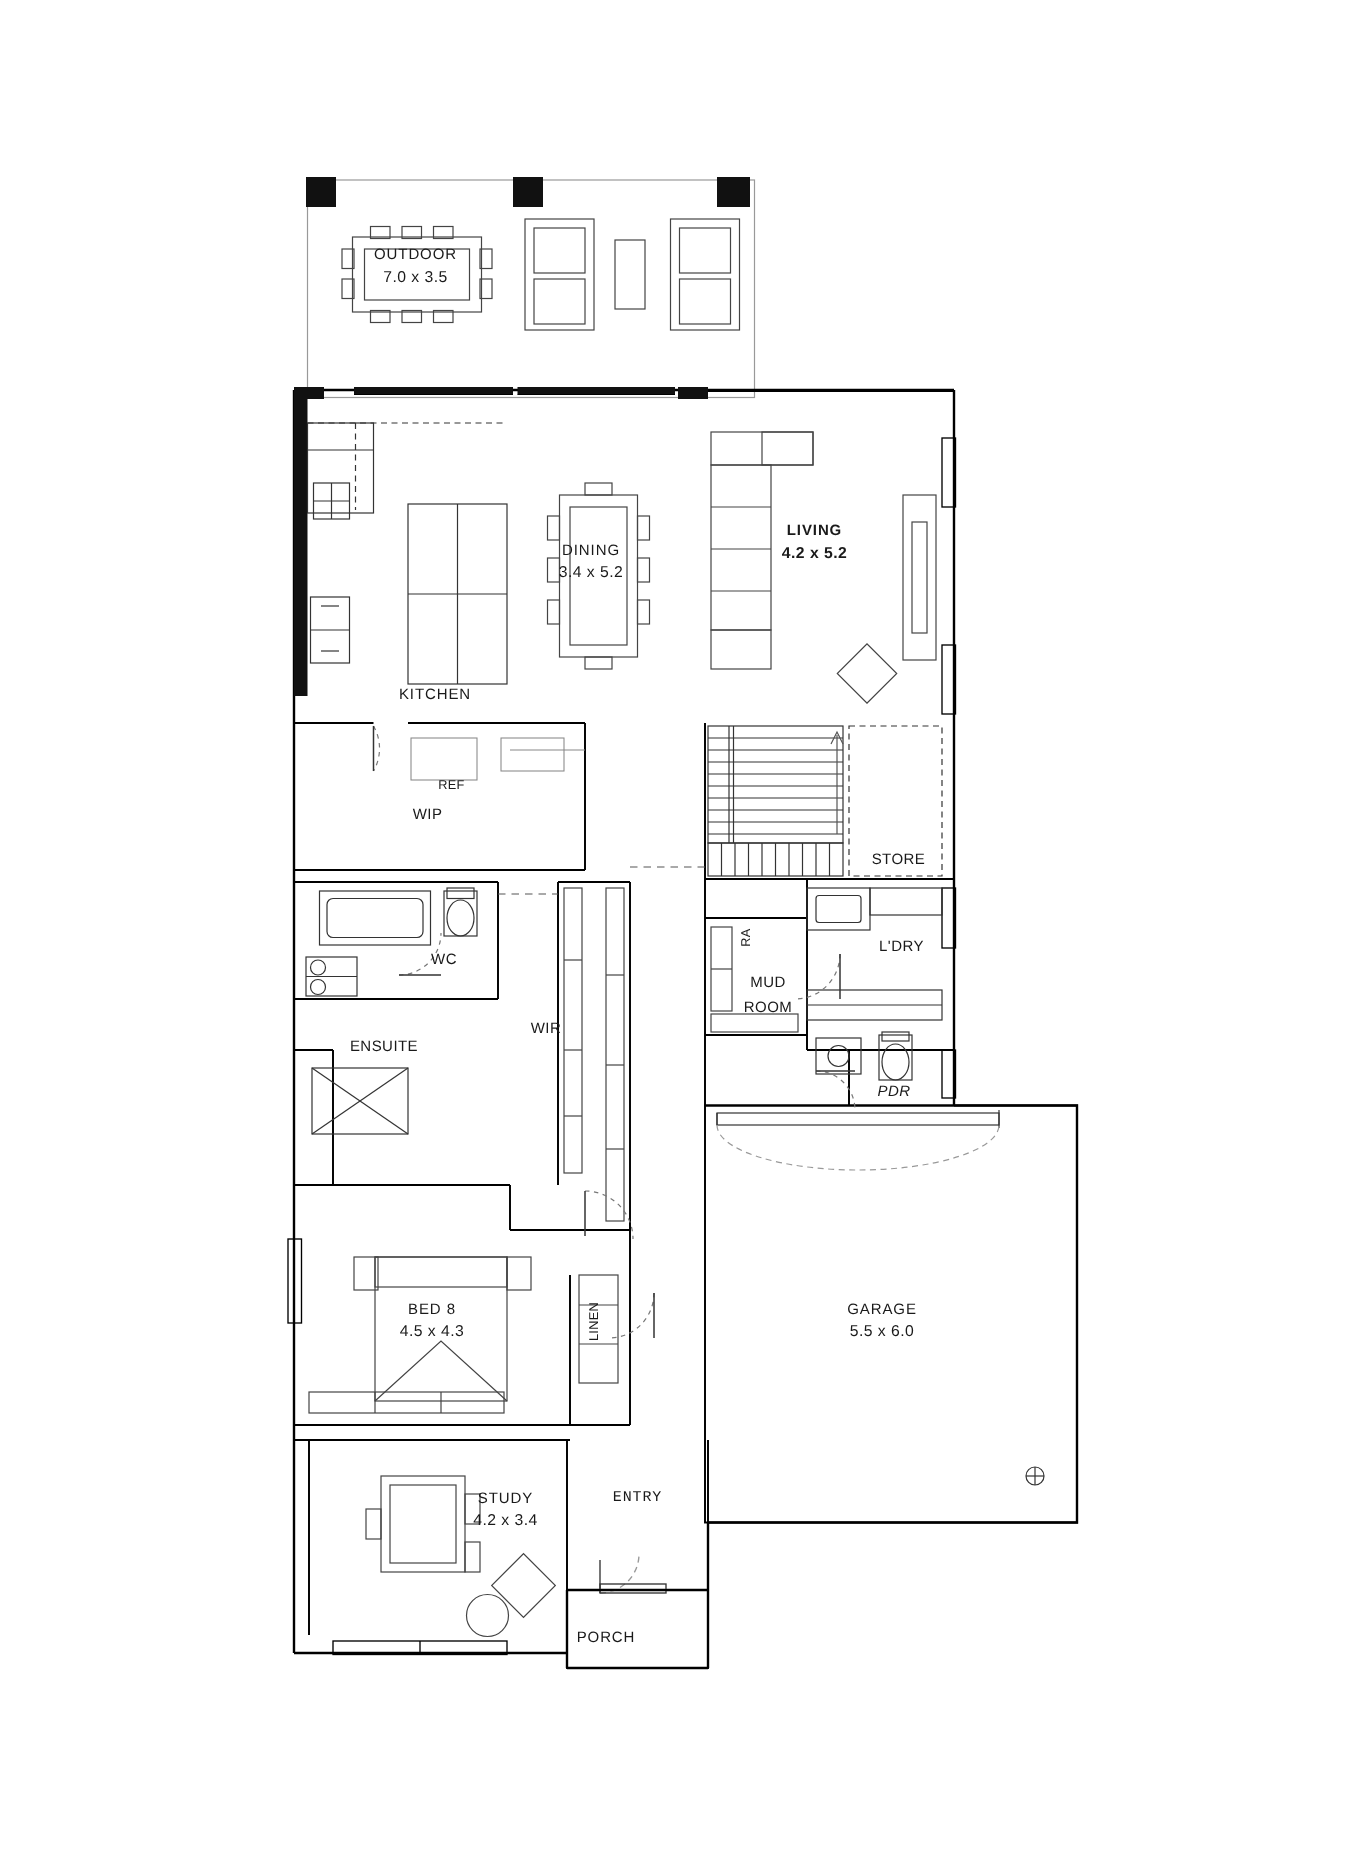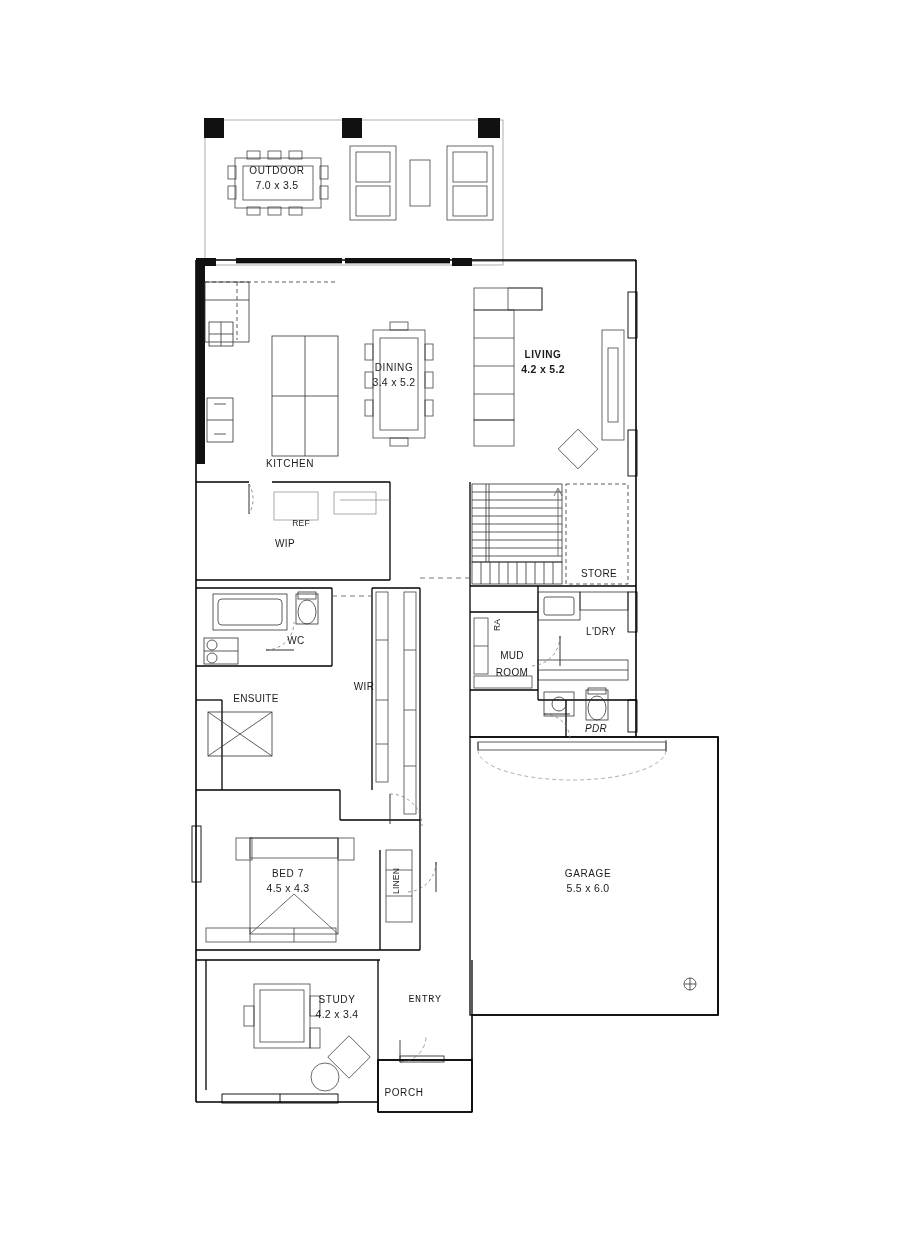--- a/index.html
+++ b/index.html
@@ -431,21 +431,21 @@
   <div class="room-label small" style="left:512px; top:656px;">
     <span class="name">MUD</span>
   </div>
   <div class="room-label small" style="left:512px; top:673px;">
     <span class="name">ROOM</span>
   </div>
   <div class="room-label small" style="left:596px; top:729px;font-style:italic;">
     <span class="name">PDR</span>
   </div>
   <div class="room-label" style="left:288px; top:881px;">
-    <span class="name">BED 7</span>
+    <span class="name">BED 8</span>
     <span class="dims">4.5 x 4.3</span>
   </div>
   <div class="room-label tiny vertical" style="left:396px; top:881px;">
     <span class="name">LINEN</span>
   </div>
   <div class="room-label" style="left:588px; top:881px;">
     <span class="name">GARAGE</span>
     <span class="dims">5.5 x 6.0</span>
   </div>
   <div class="room-label" style="left:337px; top:1007px;">

